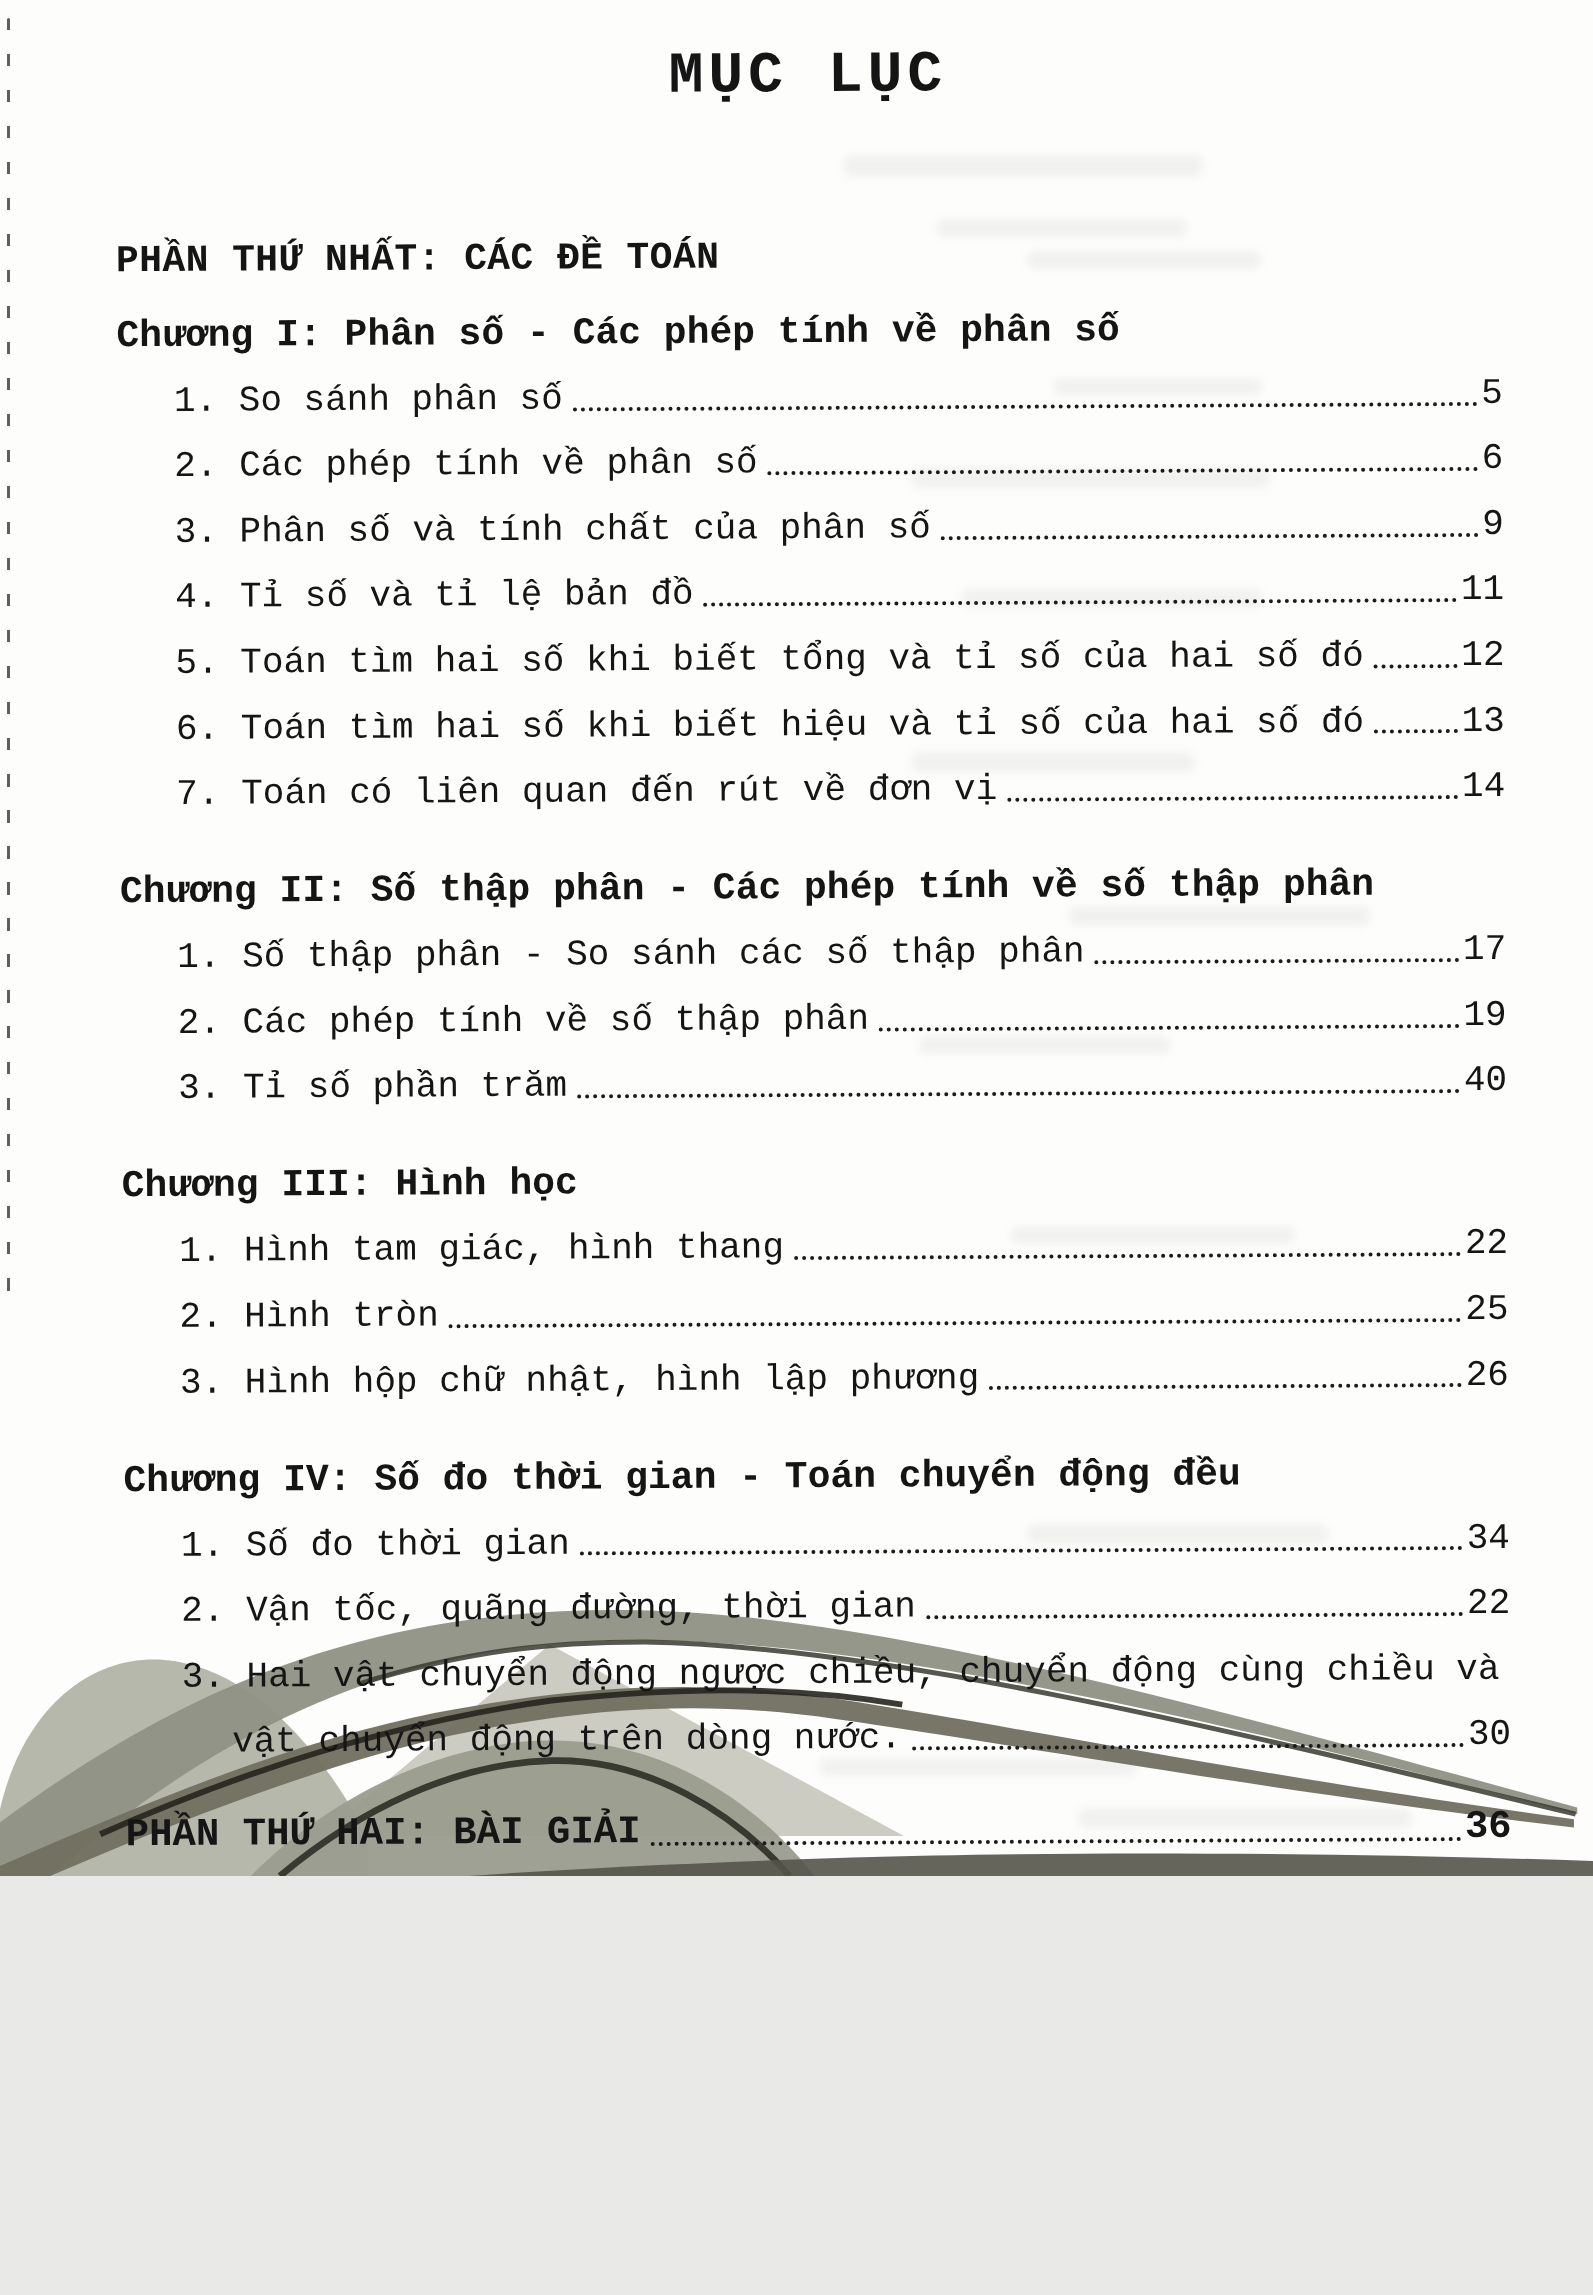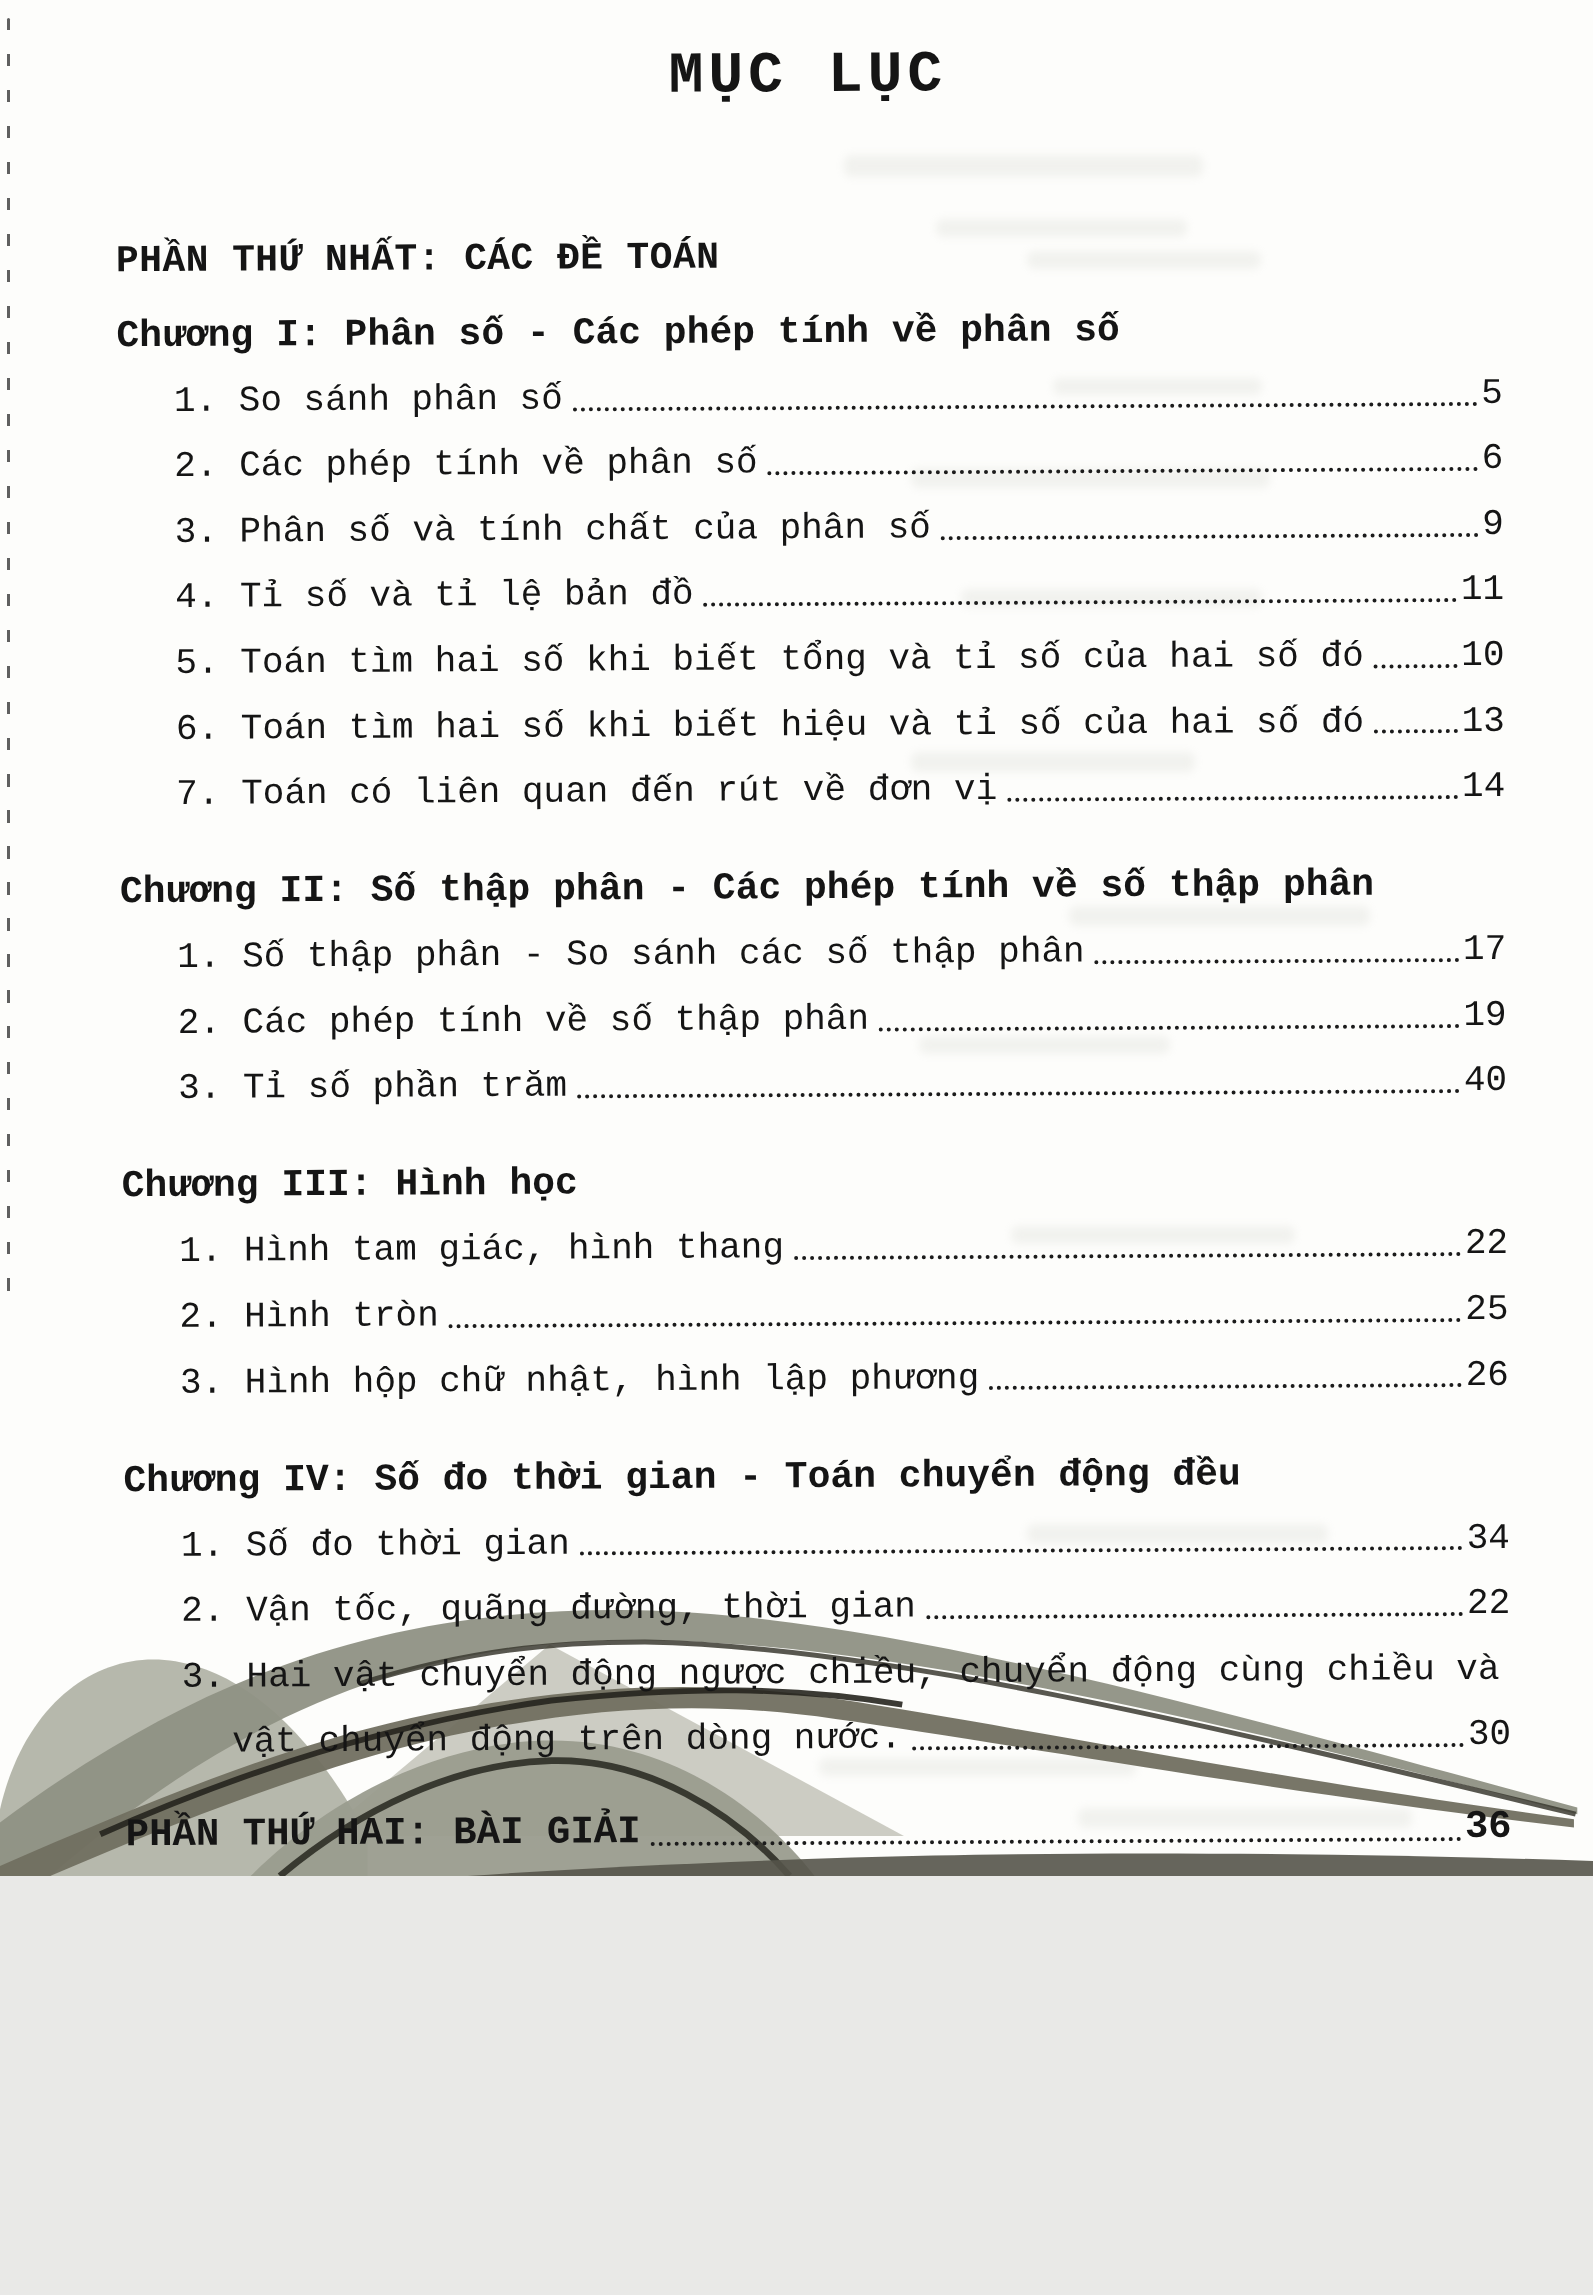--- a/index.html
+++ b/index.html
@@ -80,21 +80,21 @@
           <span class="pg">9</span>
         </div>
         <div class="toc-row">
           <span class="lbl">4. Tỉ số và tỉ lệ bản đồ</span>
           <span class="dots"></span>
           <span class="pg">11</span>
         </div>
         <div class="toc-row">
           <span class="lbl">5. Toán tìm hai số khi biết tổng và tỉ số của hai số đó</span>
           <span class="dots"></span>
-          <span class="pg">10</span>
+          <span class="pg">12</span>
         </div>
         <div class="toc-row">
           <span class="lbl">6. Toán tìm hai số khi biết hiệu và tỉ số của hai số đó</span>
           <span class="dots"></span>
           <span class="pg">13</span>
         </div>
         <div class="toc-row">
           <span class="lbl">7. Toán có liên quan đến rút về đơn vị</span>
           <span class="dots"></span>
           <span class="pg">14</span>

